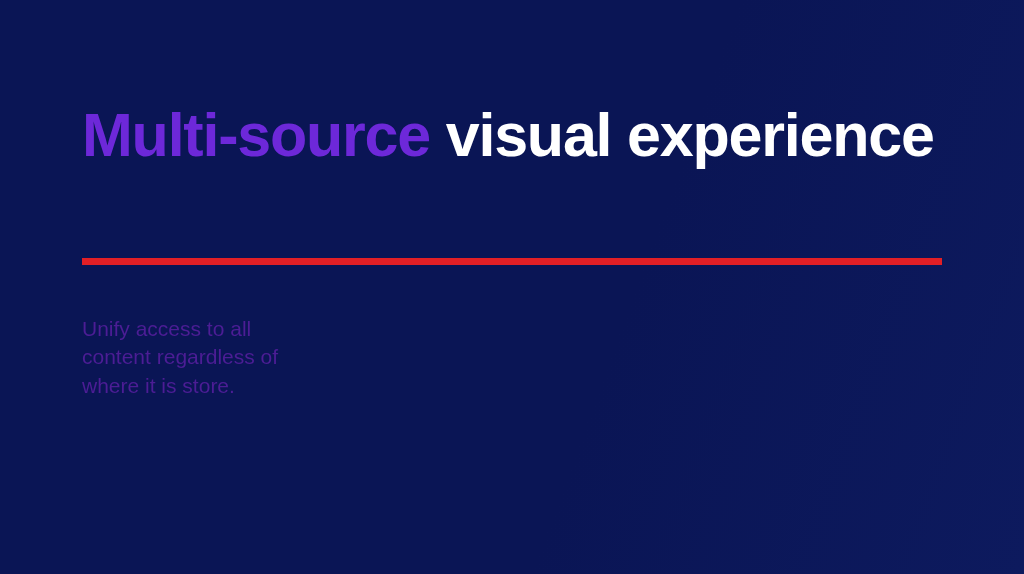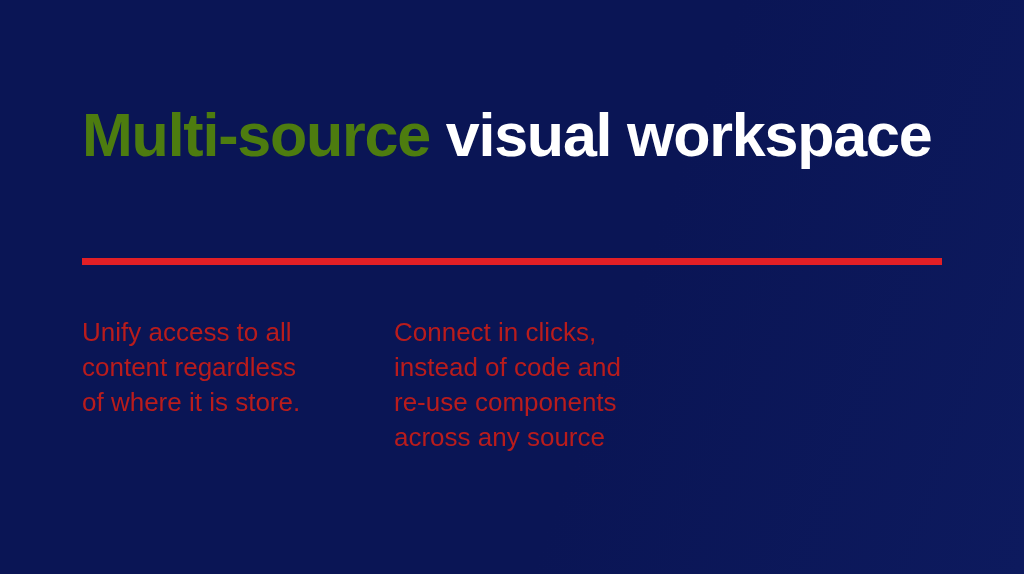--- a/index.html
+++ b/index.html
@@ -19,56 +19,53 @@
       padding: 100px 82px 0 82px;
     }
     .headline {
       font-size: 61px;
       font-weight: 800;
       line-height: 1.15;
       letter-spacing: -0.02em;
       color: #ffffff;
     }
     .headline-accent {
-      color: #4d7c0f;
+      color: #6d28d9;
     }
     .divider {
       height: 7px;
       background: #e21f26;
       margin-top: 88px;
       margin-bottom: 50px;
       width: 100%;
     }
     .columns {
       display: flex;
       gap: 80px;
     }
     .column {
       flex: 0 0 auto;
     }
     .column-text {
-      color: #b91c1c;
-      font-size: 26px;
+      color: #4c1d95;
+      font-size: 21px;
       font-weight: 400;
       line-height: 1.35;
       max-width: 250px;
     }
     .col1 { width: 232px; }
     .col2 { width: 250px; }
     .col3 { width: 230px; }
   </style>
 </head>
 <body>
 
 <div class="container">
   <h1 class="headline">
-    <span class="headline-accent">Multi-source</span><span> visual workspace</span>
+    <span class="headline-accent">Multi-source</span><span> visual experience</span>
   </h1>
   <div class="divider"></div>
   <div class="columns">
     <div class="column col1">
       <p class="column-text">Unify access to all content regardless of where it is store.</p>
     </div>
-    <div class="column col2">
-      <p class="column-text">Connect in clicks, instead of code and re-use components across any source</p>
-    </div>
   </div>
 </div>
 
 </body></html>

